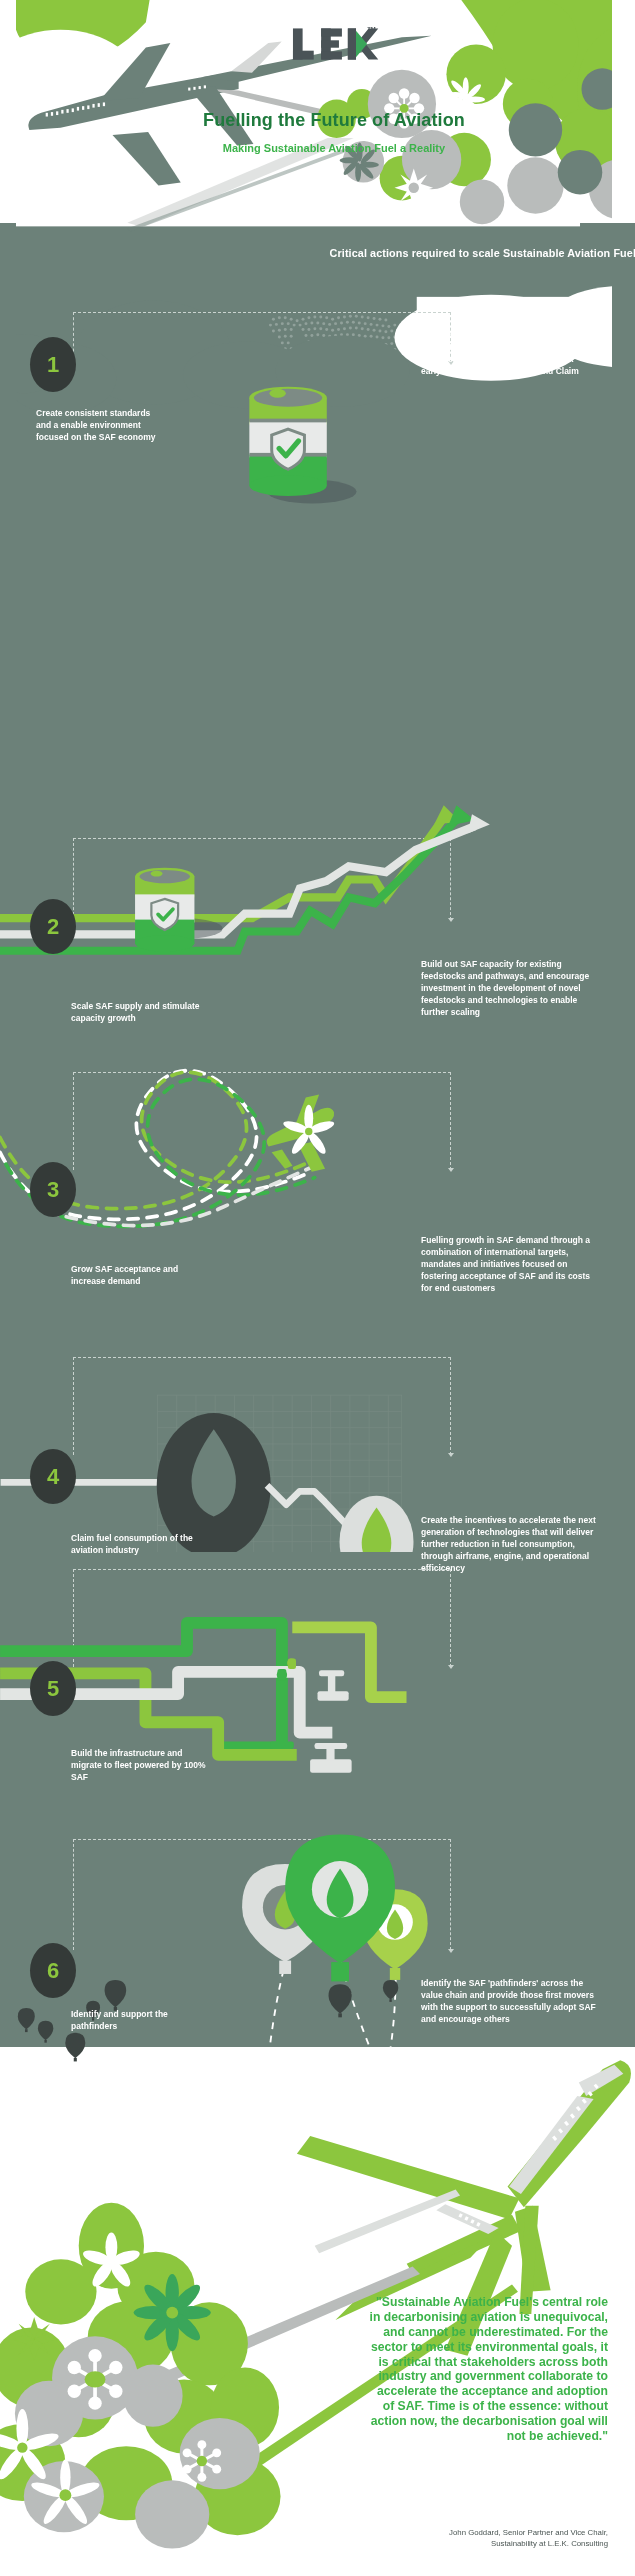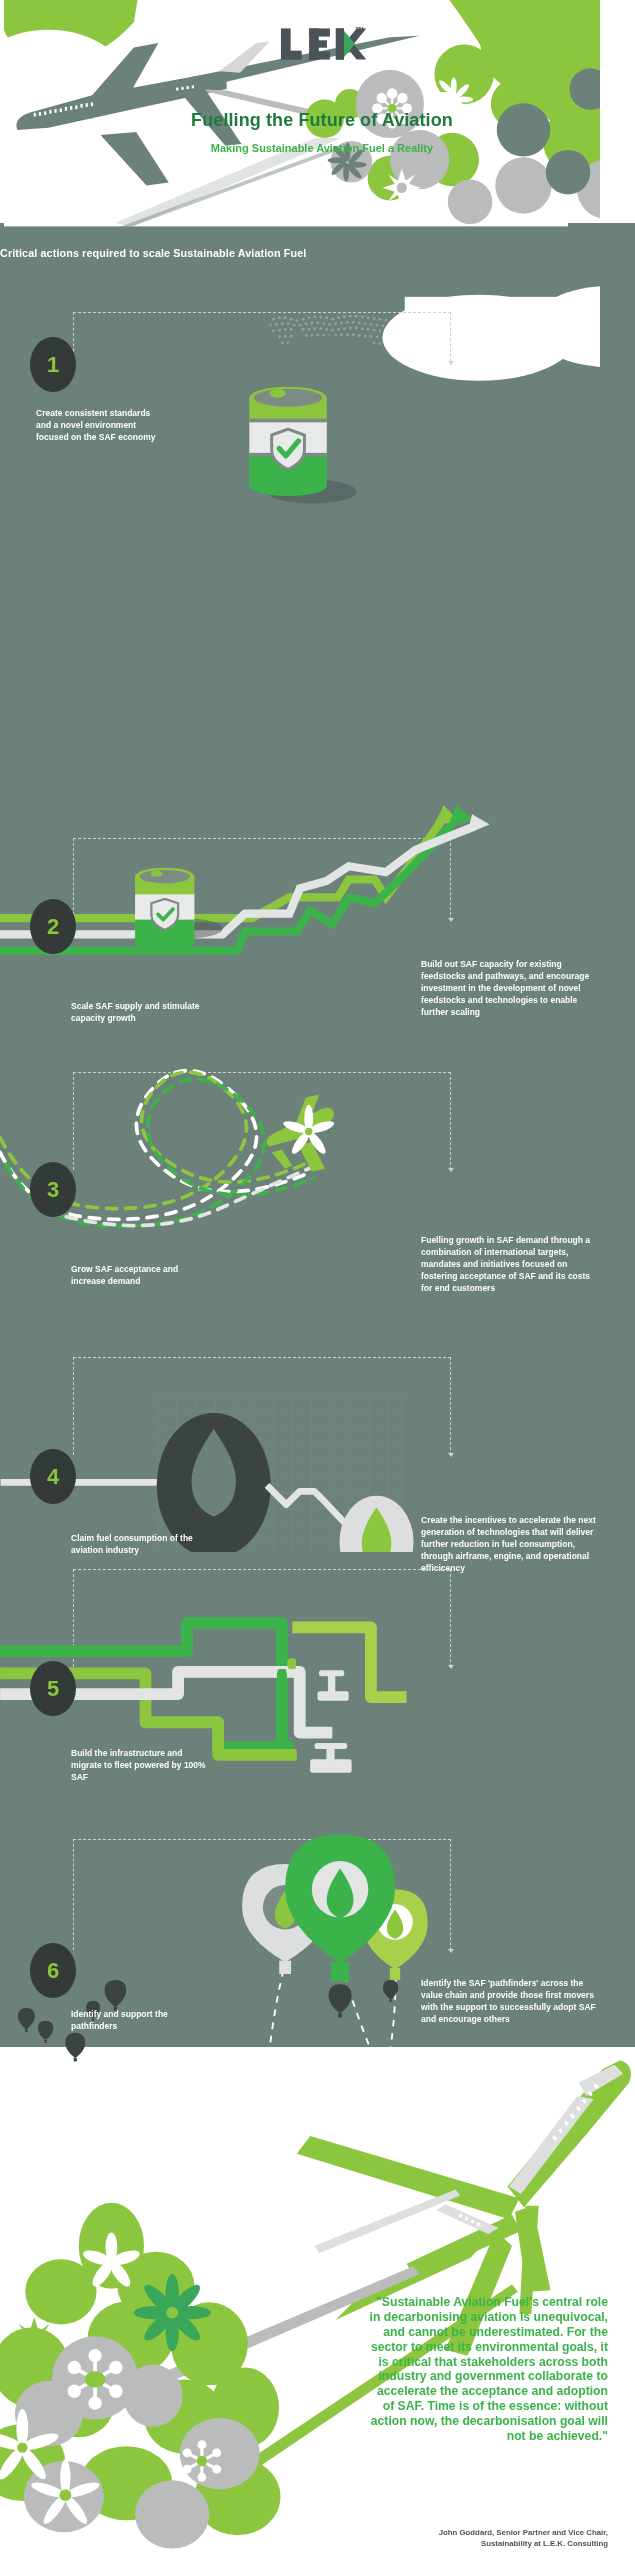--- a/index.html
+++ b/index.html
@@ -12,21 +12,21 @@
     position: relative;
     width: 636px;
     height: 2576px;
     overflow: hidden;
     background: #ffffff;
   }
 
   
   .hero {
     position: absolute;
-    left: 4px; top: 0;
+    left: 16px; top: 0;
     width: 596px; height: 475px;
     background: #ffffff;
     overflow: hidden;
   }
   .logo-wrap {
     position: absolute;
     left: 0; top: 21px;
     width: 636px;
     text-align: center;
     z-index: 30;
@@ -67,21 +67,21 @@
     width: 636px;
     height: 1891px;
     background: #6c8179;
     z-index: 10;
   }
 
   .section-title {
     position: absolute;
     left: 0; top: 247px;
     width: 636px;
-    text-align: left;
+    text-align: right;
     z-index: 40;
     color: #ffffff;
     font-size: 10.8px;
     font-weight: bold;
     letter-spacing: 0.1px;
   }
 
   
   .step {
     position: absolute;
@@ -160,21 +160,21 @@
     z-index: 60;
     white-space: pre-line;
   }
   .quote-attr {
     position: absolute;
     right: 28px; top: 481px;
     width: 245px;
     text-align: right;
     color: #4a5553;
     font-size: 7.8px;
-    font-weight: bold;
+    font-weight: normal;
     line-height: 1.35;
     z-index: 60;
     white-space: pre-line;
   }
 </style>
 </head>
 <body>
 
 <div id="page">
 
@@ -732,21 +732,22 @@
       <rect x="26" y="68" width="104" height="48" fill="#e8eae9"></rect>
       <rect x="26" y="112" width="104" height="42" fill="#3cb34a"></rect>
       <ellipse cx="78" cy="154" rx="52" ry="14" fill="#3cb34a"></ellipse>
       <rect x="26" y="64" width="104" height="5" fill="#7d8b85"></rect>
       <rect x="26" y="110" width="104" height="5" fill="#7d8b85"></rect>
       <path d="M78,78 L100,86 L100,106 Q100,122 78,132 Q56,122 56,106 L56,86 Z" fill="#e8eae9" stroke="#7d8b85" stroke-width="4"></path>
       <path d="M66,104 L75,114 L92,94" stroke="#3cb34a" stroke-width="7" fill="none" stroke-linecap="round" stroke-linejoin="round"></path>
     </svg>
 
     <div class="step-badge" style="left:30px; top:25px;">1</div>
-    <div class="step-label" style="left:36px; top:95px; width:126px;">Create consistent standards and a novel environment focused on the SAF economy</div>
+    <div class="step-label" style="left:36px; top:95px; width:126px;">Create consistent standards and a enable environment focused on the SAF economy</div>
+    <div class="step-desc" style="left:421px; top:4.5px; width:172px;">Enable the development of the SAF economy by establishing consistent international standards and supportive policy environment for SAF, to unlock early enablers such as Book and Claim</div>
   </div>
 
   <div class="step" style="top:838px; height:193px;">
     <div class="step-bracket" style="top:0; left:73px; width:378px; height:82px;"></div>
     <div class="step-arrow-head" style="left:448px; top:80px;"></div>
 
     <svg class="step-art" style="left:0; top:-52px; width:564px; height:193px;" viewBox="0 0 760 260">
       <path d="M0,178 L340,178 L390,150 L455,150 L470,126 L505,126 L520,150 L560,96 L600,40" stroke="#8cc63e" stroke-width="11" fill="none"></path>
       <path d="M0,222 L320,222 L330,196 L400,196 L418,168 L448,186 L470,150 L505,158 L545,120 L620,40" stroke="#3cb34a" stroke-width="11" fill="none"></path>
       <path d="M0,200 L300,200 L330,172 L390,172 L404,138 L440,128 L470,108 L520,116 L560,86 L640,54" stroke="#e2e5e3" stroke-width="11" fill="none"></path>

